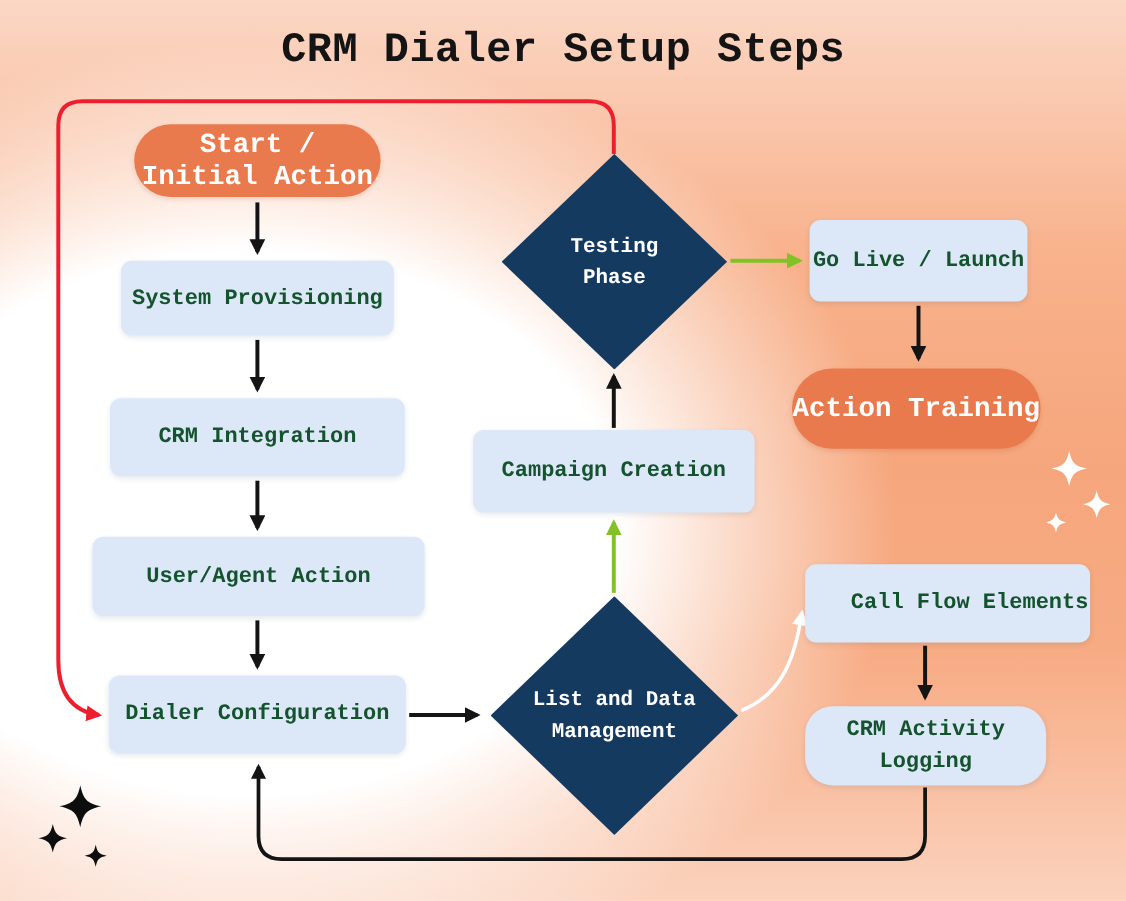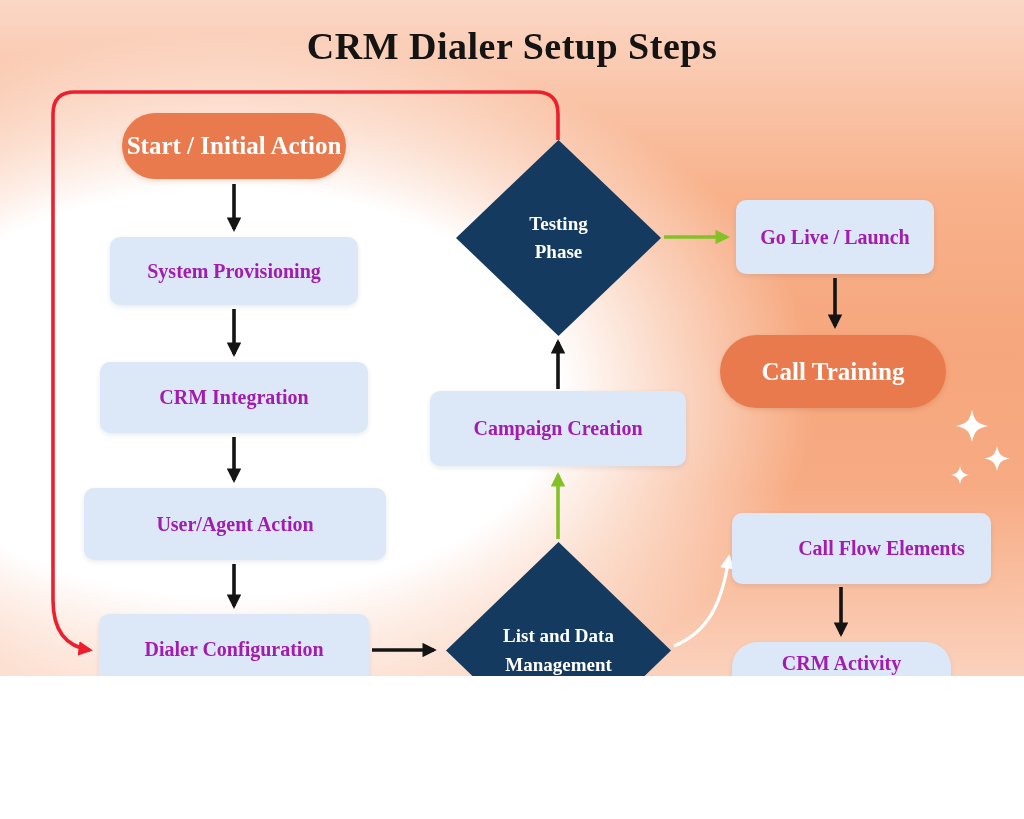--- a/index.html
+++ b/index.html
@@ -1,29 +1,29 @@
 <!DOCTYPE html>
 <html><head>
 <meta charset="utf-8">
 <style>
   html,body{margin:0;padding:0;}
   .canvas{
-    position:relative;width:1024px;height:676px;overflow:hidden;
-    font-family:Liberation Serif, serif;
+    position:relative;width:1024px;height:819px;overflow:hidden;
+    font-family:Liberation Mono, monospace;
     background:
       radial-gradient(ellipse 78% 72% at 22% 58%, #ffffff 0%, #ffffff 42%, rgba(255,255,255,0) 74%),
       linear-gradient(180deg,#fbd7c5 0%,#f8b28c 28%,#f6a67c 52%,#f7ab83 72%,#fbd2bd 100%);
   }
   .title{
     position:absolute;left:0;right:0;top:24px;text-align:center;
     font-size:38px;font-weight:800;color:#141414;letter-spacing:0.5px;
   }
   .node{
     position:absolute;display:flex;align-items:center;justify-content:center;
-    text-align:center;font-weight:700;color:#a21caf;
+    text-align:center;font-weight:700;color:#14532d;
   }
   .box{
     background:#dce8f8;border-radius:10px;font-size:20px;
     box-shadow:0 2px 5px rgba(20,58,96,0.10);
   }
   .pill{
     background:#e97a4e;border-radius:40px;color:#ffffff;font-size:25px;
     box-shadow:0 2px 5px rgba(160,70,20,0.18);
   }
   .diamond{
@@ -122,21 +122,21 @@
 
   <div class="node diamond" style="left:446px;top:542px;width:225px;height:217px;">
     <span class="inner" style="width:150px;">List and Data Management</span>
   </div>
 
   <div class="node box" style="left:736px;top:200px;width:198px;height:74px;">
     <span>Go Live / Launch</span>
   </div>
 
   <div class="node pill" style="left:720px;top:335px;width:226px;height:73px;">
-    <span>Call Training</span>
+    <span>Action Training</span>
   </div>
 
   <div class="node box" style="left:732px;top:513px;width:219px;height:71px;padding-left:40px;">
     <span>Call Flow Elements</span>
   </div>
 
   <div class="node box" style="left:732px;top:642px;width:219px;height:72px;line-height:1.45;border-radius:25px;">
     <span style="display:block;width:160px;">CRM Activity Logging</span>
   </div>
 

